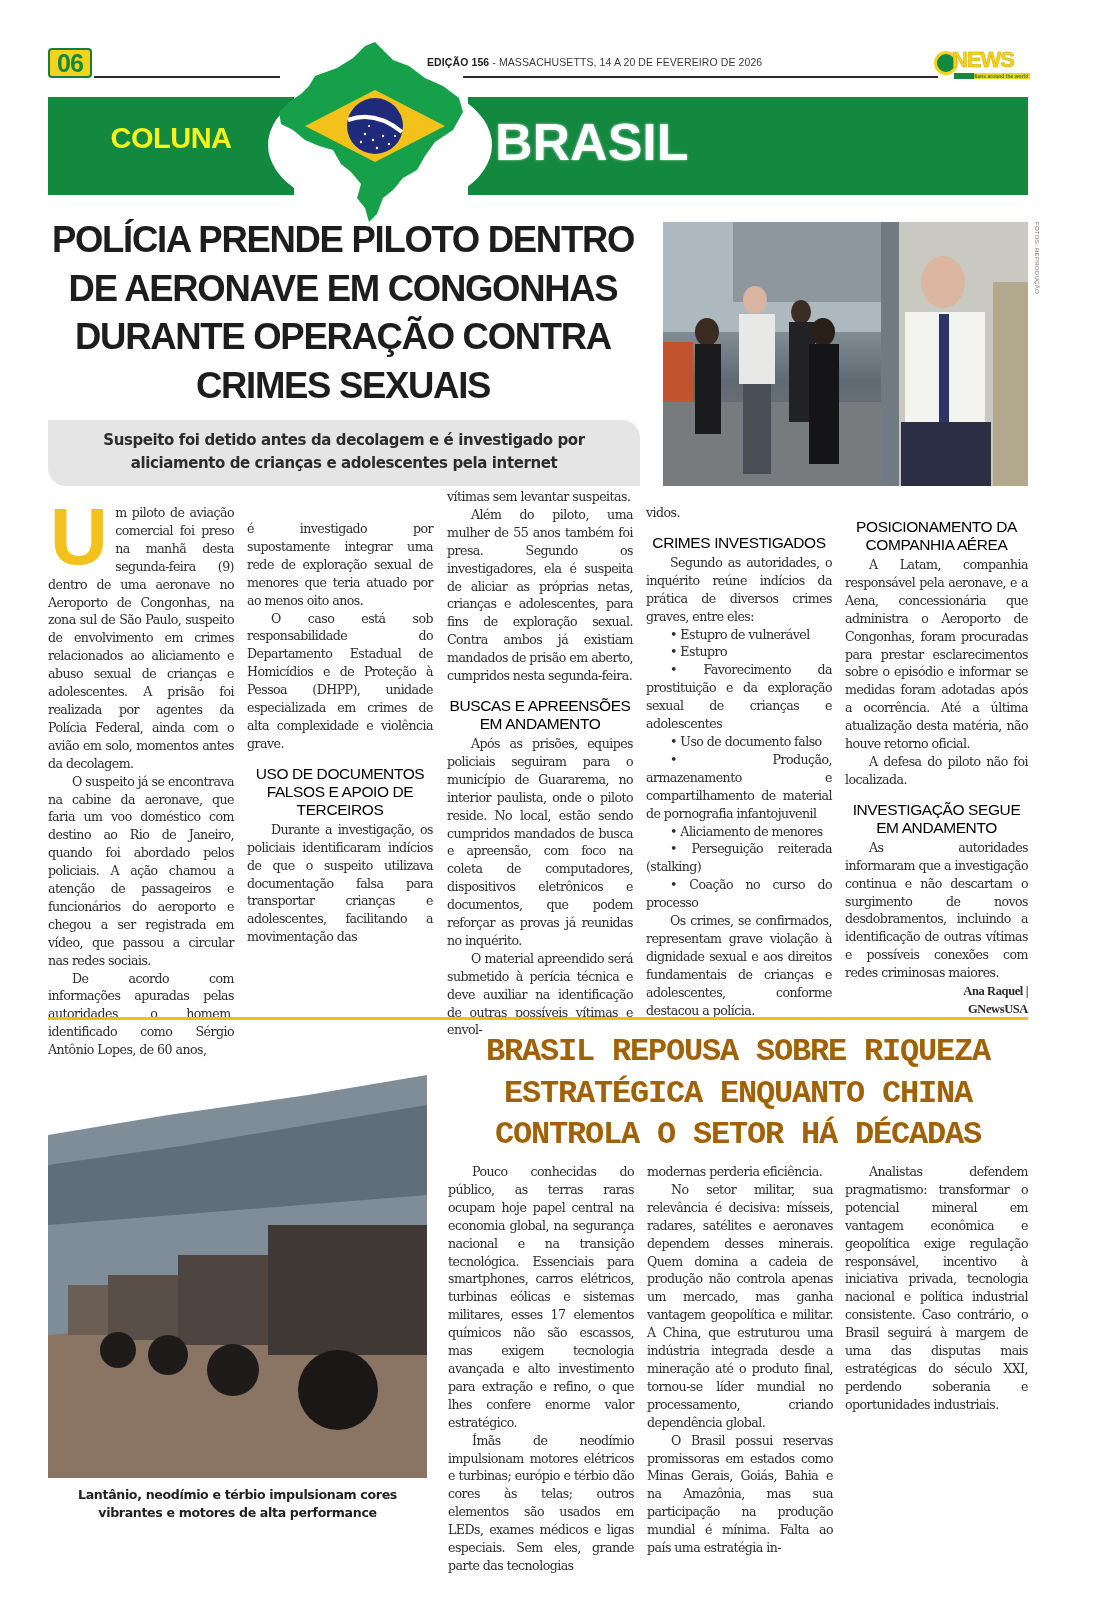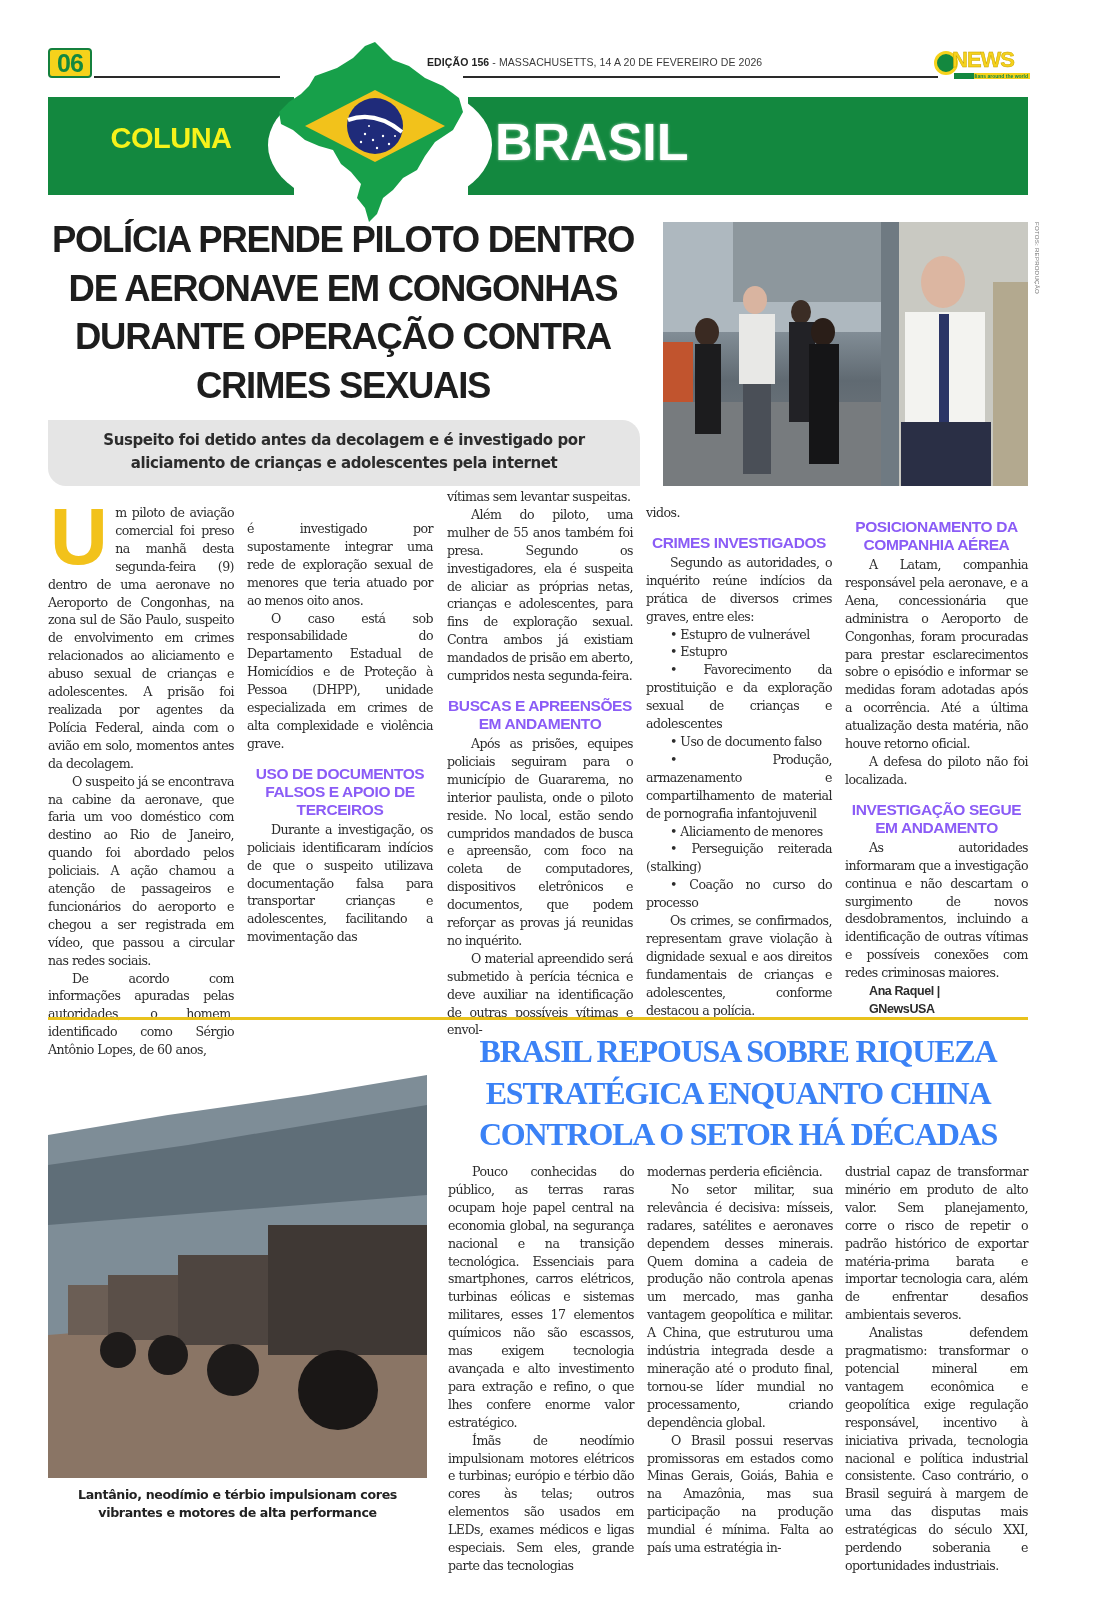--- a/index.html
+++ b/index.html
@@ -35,34 +35,34 @@
   .photo-street { left: 663px; top: 222px; width: 218px; height: 264px; background: linear-gradient(180deg, #b9c3cb 0%, #8e9aa3 35%, #606a72 60%, #7a7f84 100%); }
   .photo-cabin { left: 881px; top: 222px; width: 147px; height: 264px; background: linear-gradient(180deg, #d5d6d2 0%, #b9b8b0 40%, #6b6a63 100%); }
   .photo-credit { position: absolute; left: 1030px; top: 222px; width: 10px; height: 110px; writing-mode: vertical-rl; font-family: "Liberation Sans", sans-serif; font-size: 6px; color: #777; letter-spacing: 0.3px; }
   .photo-mine { left: 48px; top: 1075px; width: 379px; height: 403px; background: linear-gradient(180deg, #ffffff 0%, #ffffff 8%, #98a7b3 18%, #6d7b84 40%, #76655b 70%, #8c7868 100%); }
 
   
   .col { position: absolute; font-family: "DejaVu Serif", serif; font-size: 12.6px; line-height: 17.9px; color: #2c2c2c; text-align: justify; letter-spacing: -0.55px; hyphens: auto; }
   .col p { text-indent: 24px; }
   .col p.noindent { text-indent: 0; }
   .col .bullet { text-indent: 24px; }
-  .col h3 { font-family: "Liberation Sans", sans-serif; font-weight: 700; font-size: 15.5px; line-height: 18px; color: #8b5cf6; text-align: center; letter-spacing: -0.4px; margin: 12px 0 2px 0; text-indent: 0; }
+  .col h3 { font-family: "Liberation Sans", sans-serif; font-weight: 400; font-size: 15.5px; line-height: 18px; color: #000000; text-align: center; letter-spacing: -0.4px; margin: 12px 0 2px 0; text-indent: 0; }
   .dropcap { float: left; font-family: "Liberation Sans", sans-serif; font-weight: 900; font-size: 80px; line-height: 62px; color: #f2c21b; margin: 2px 8px 0 2px; height: 68px; }
-  .byline { font-family: Liberation Sans, sans-serif; font-weight: 700; font-size: 12.5px; text-indent: 0; line-height: 18px; letter-spacing: -0.4px; }
+  .byline { font-family: Liberation Serif, serif; font-weight: 700; font-size: 12.5px; text-align: right; text-indent: 0; line-height: 18px; letter-spacing: -0.4px; }
 
   .c1 { left: 48px; top: 504px; width: 186px; }
   .c2 { left: 247px; top: 520px; width: 186px; }
   .c3 { left: 447px; top: 488px; width: 186px; }
   .c4 { left: 646px; top: 504px; width: 186px; }
   .c5 { left: 845px; top: 504px; width: 183px; }
 
   .divider { position: absolute; left: 48px; top: 1017px; width: 980px; height: 3px; background: #e9c21c; }
 
   
-  .headline2 { position: absolute; left: 448px; top: 1031px; width: 580px; text-align: center; font-family: Liberation Serif, serif; font-weight: 900; font-size: 32px; line-height: 41.5px; color: #3b82f6; letter-spacing: -1.2px; }
+  .headline2 { position: absolute; left: 448px; top: 1031px; width: 580px; text-align: center; font-family: Liberation Mono, monospace; font-weight: 900; font-size: 32px; line-height: 41.5px; color: #a16207; letter-spacing: -1.2px; }
   .caption { position: absolute; left: 48px; top: 1486px; width: 379px; text-align: center; font-family: "DejaVu Sans", sans-serif; font-weight: 700; font-size: 12.6px; line-height: 18px; color: #222; letter-spacing: -0.35px; }
   .d1 { left: 448px; top: 1163px; width: 186px; }
   .d2 { left: 647px; top: 1163px; width: 186px; }
   .d3 { left: 845px; top: 1163px; width: 183px; }
 </style>
 </head>
 <body>
 
 <div class="page-number">06</div>
 <div class="rule-top-left"></div>
@@ -203,15 +203,14 @@
 <div class="col d1">
   <p>Pouco conhecidas do público, as terras raras ocupam hoje papel central na economia global, na segurança nacional e na transição tecnológica. Essenciais para smartphones, carros elétricos, turbinas eólicas e sistemas militares, esses 17 elementos químicos não são escassos, mas exigem tecnologia avançada e alto investimento para extração e refino, o que lhes confere enorme valor estratégico.</p>
   <p>Ímãs de neodímio impulsionam motores elétricos e turbinas; európio e térbio dão cores às telas; outros elementos são usados em LEDs, exames médicos e ligas especiais. Sem eles, grande parte das tecnologias</p>
 </div>
 <div class="col d2">
   <p class="noindent">modernas perderia eficiência.</p>
   <p>No setor militar, sua relevância é decisiva: mísseis, radares, satélites e aeronaves dependem desses minerais. Quem domina a cadeia de produção não controla apenas um mercado, mas ganha vantagem geopolítica e militar. A China, que estruturou uma indústria integrada desde a mineração até o produto final, tornou-se líder mundial no processamento, criando dependência global.</p>
   <p>O Brasil possui reservas promissoras em estados como Minas Gerais, Goiás, Bahia e na Amazônia, mas sua participação na produção mundial é mínima. Falta ao país uma estratégia in-</p>
 </div>
 <div class="col d3">
-  <p class="noindent">dustrial capaz de transformar minério em produto de alto valor. Sem planejamento, corre o risco de repetir o padrão histórico de exportar matéria-prima barata e importar tecnologia cara, além de enfrentar desafios ambientais severos.</p>
   <p>Analistas defendem pragmatismo: transformar o potencial mineral em vantagem econômica e geopolítica exige regulação responsável, incentivo à iniciativa privada, tecnologia nacional e política industrial consistente. Caso contrário, o Brasil seguirá à margem de uma das disputas mais estratégicas do século XXI, perdendo soberania e oportunidades industriais.</p>
 </div>
 
 </body></html>

